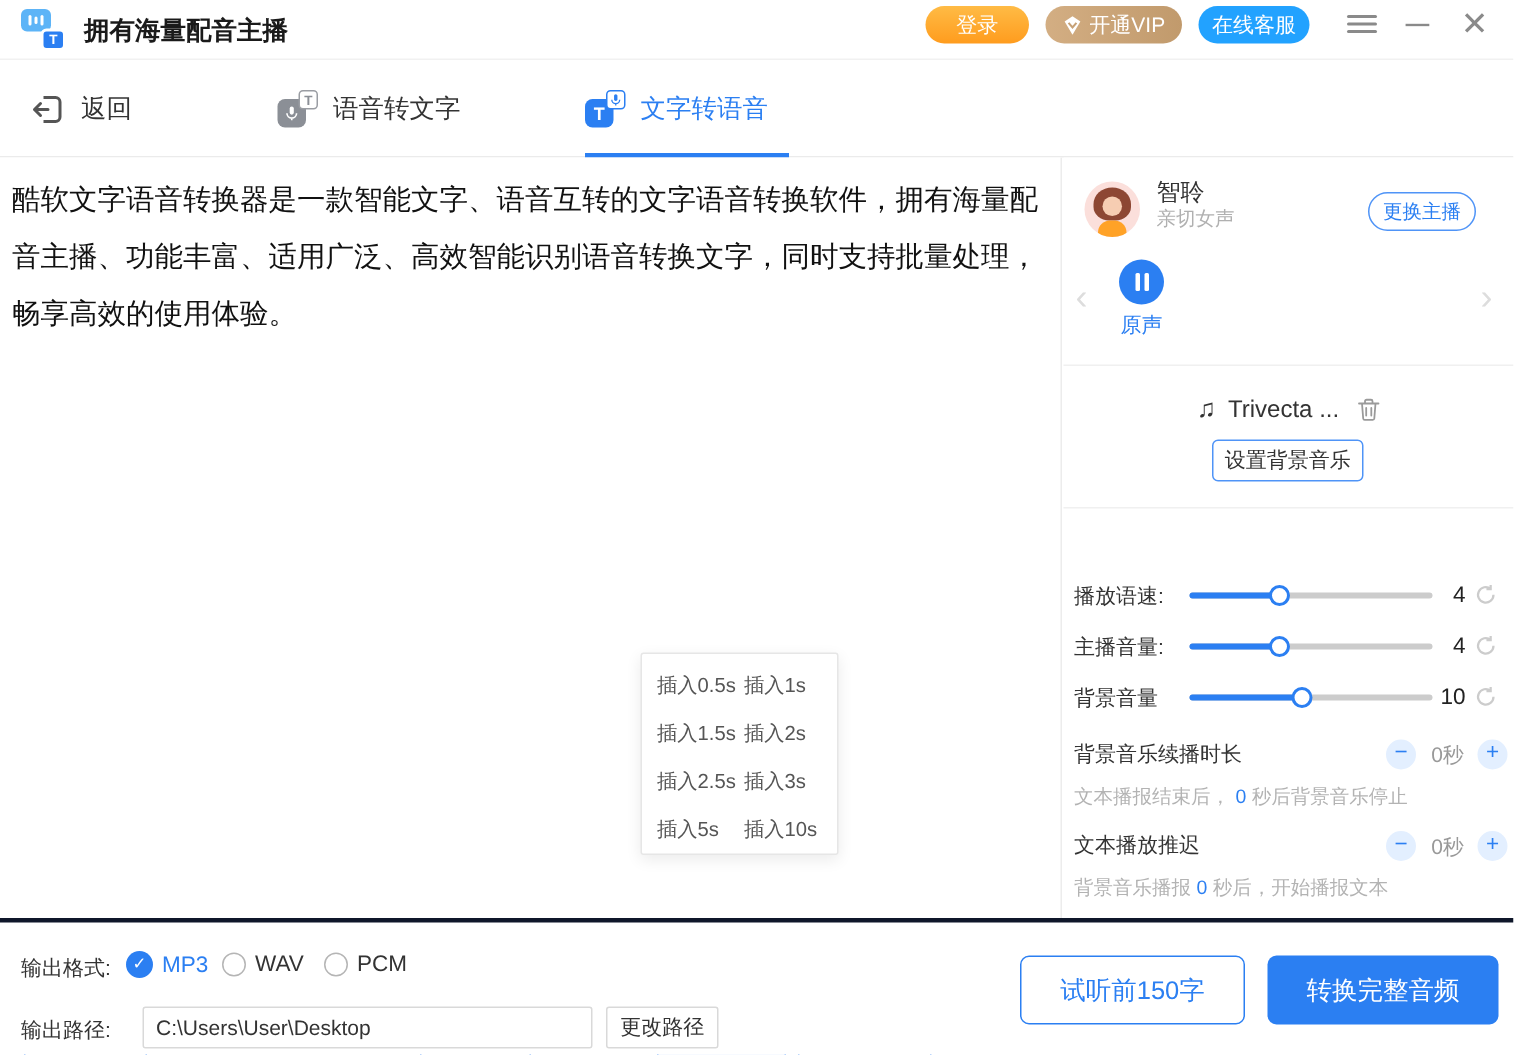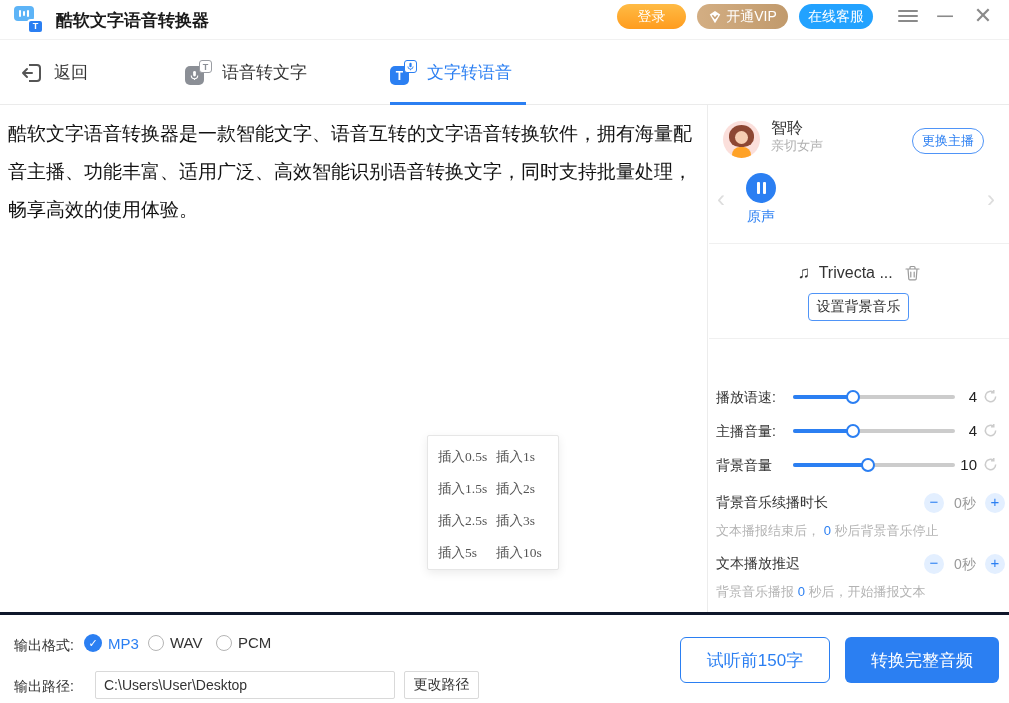--- a/index.html
+++ b/index.html
@@ -49,21 +49,21 @@
   .editor-text { position:absolute; left:8px; top:10px; width:692px; font-size:19px; line-height:38px; color:#111; }
   .ed-btn { position:absolute; height:28px; border:1px solid #4f94f7; border-radius:4px; background:#fff; color:#2b7ff2; font-size:14px; display:flex; align-items:center; justify-content:center; cursor:pointer; }
   .btn-import { left:16px; top:574px; width:82px; }
   .btn-poly { left:280px; top:574px; width:74px; }
   .btn-pause { left:438px; top:574px; width:86px; background:#e9f4ff; }
   .btn-clear { left:532px; top:574px; width:89px; }
   .counter { position:absolute; left:638px; top:580px; font-size:15px; color:#2b7ff2; }
 
   
   .insert-panel { position:absolute; left:427px; top:330px; width:132px; height:135px; background:#fff; border:1px solid #e6e6e6; box-shadow:0 3px 10px rgba(0,0,0,.08); border-radius:2px; padding:12px 0 0 10px; z-index:5; }
-  .ip-row { display:flex; margin-bottom:14px;font-family:Liberation Serif, serif; }
+  .ip-row { display:flex; margin-bottom:14px; }
   .ip-item { width:58px; font-size:13.5px; color:#555; cursor:pointer; }
 
   
   .sidebar { position:absolute; left:709px; top:105px; width:300px; height:507px; background:#fff; }
   .avatar { position:absolute; left:14px; top:16px; width:37px; height:37px; border-radius:50%; background:#fbdfdb; overflow:hidden; }
   .avatar .hair { position:absolute; left:6px; top:4px; width:25px; height:22px; border-radius:50% 50% 42% 42%; background:#8d4733; }
   .avatar .face { position:absolute; left:12px; top:10px; width:13px; height:13px; border-radius:50%; background:#f6cdb2; }
   .avatar .body { position:absolute; left:9px; top:26px; width:19px; height:12px; border-radius:8px 8px 0 0; background:#ffa227; }
   .anchor-name { position:absolute; left:62px; top:13px; font-size:16px; color:#333; }
   .anchor-desc { position:absolute; left:62px; top:32px; font-size:13px; color:#b0b0b0; }
@@ -119,21 +119,21 @@
 
   <div class="titlebar">
     <div class="appicon">
       <div class="bub1">
           <i></i>
           <i></i>
           <i></i>
         </div>
       <div class="bub2">T</div>
     </div>
-    <div class="apptitle">酷软文字语音转换器</div>
+    <div class="apptitle">拥有海量配音主播</div>
     <div class="pill pill-login">登录</div>
     <div class="pill pill-vip">
       <svg class="vip-badge" viewBox="0 0 16 16">
           <path d="M8 1 L14 5 L8 15 L2 5 Z" fill="#fff"></path>
           <path d="M5 6 L8 9.5 L11 6" stroke="#c7a176" stroke-width="1.6" fill="none"></path>
         </svg>
       <span>开通VIP</span>
     </div>
     <div class="pill pill-service">在线客服</div>
     <div class="winbtn wb-menu">

